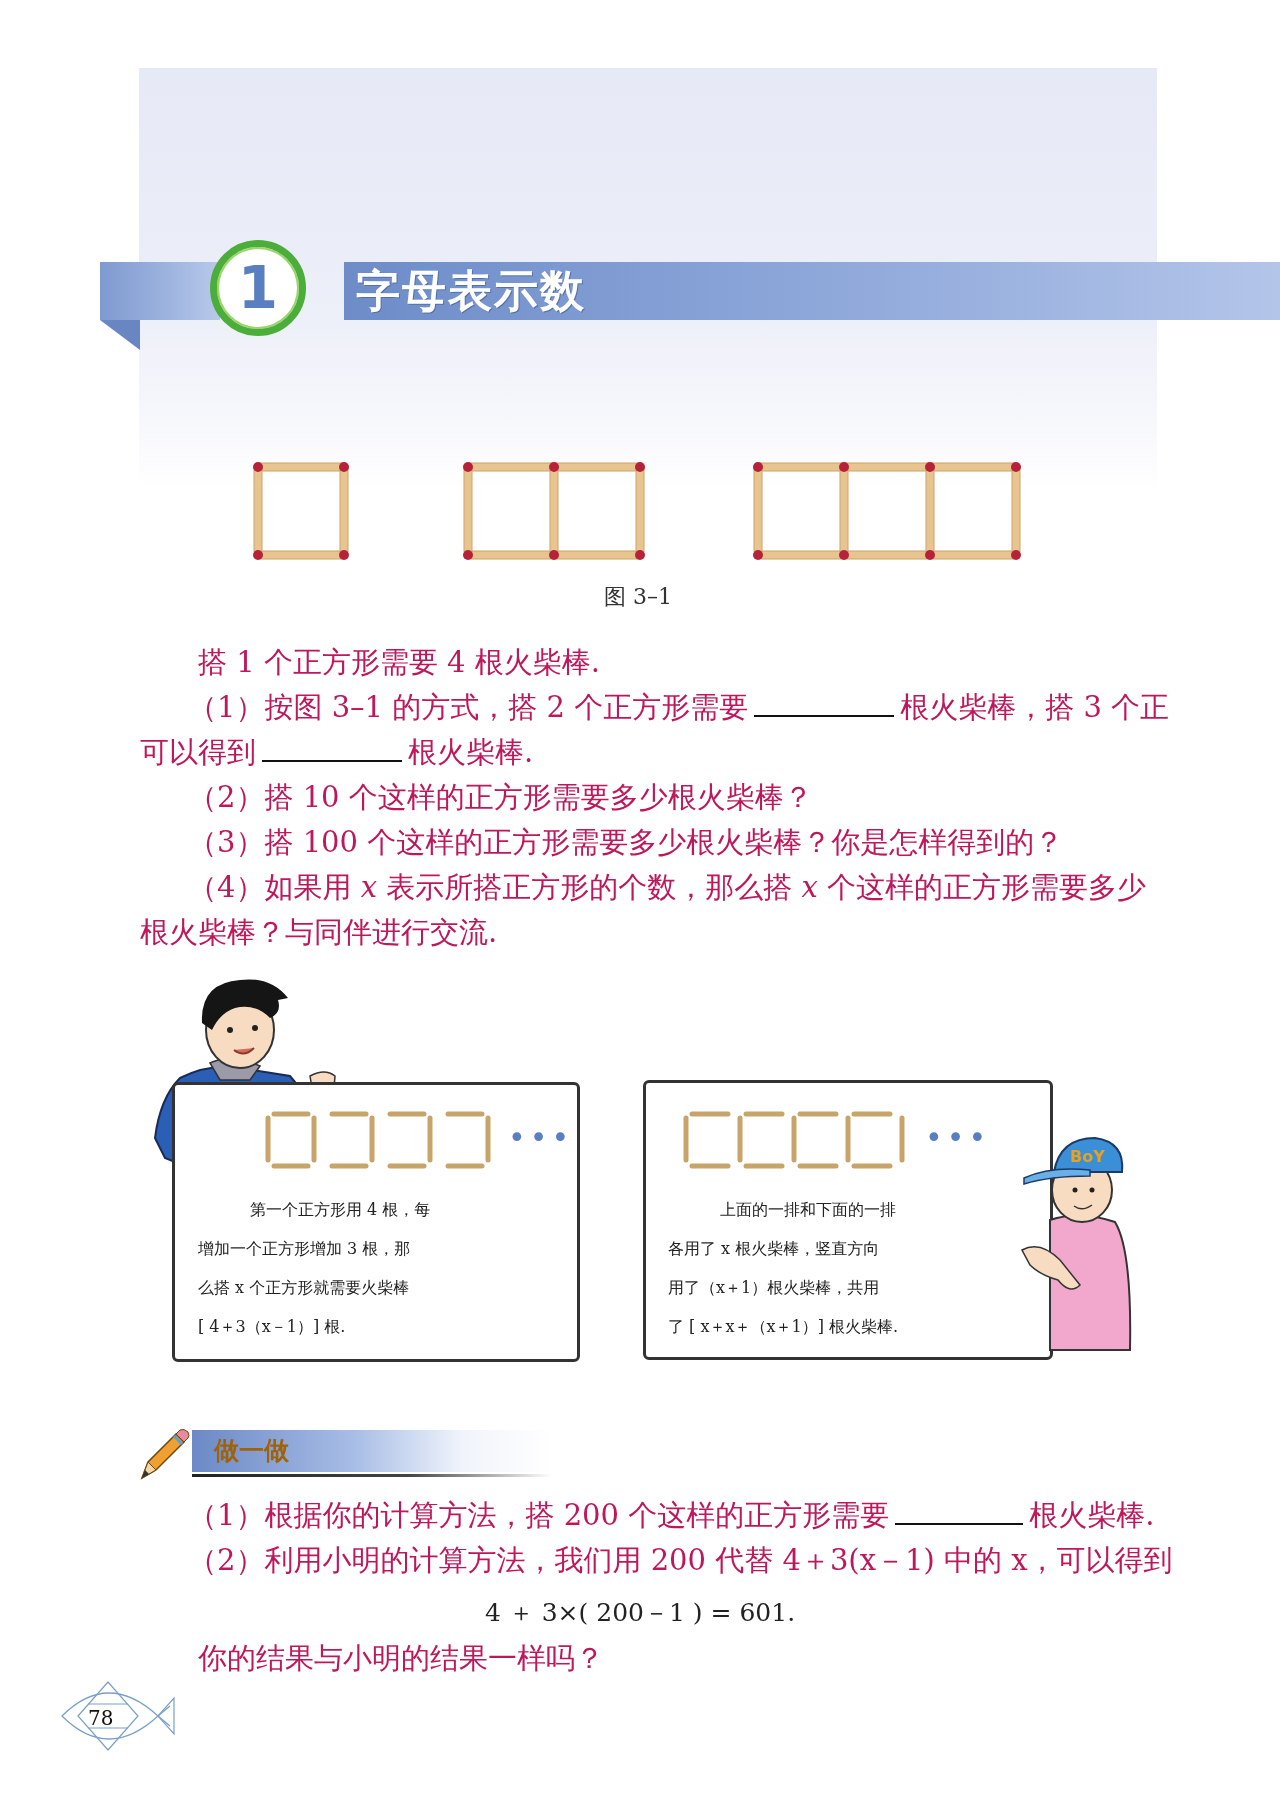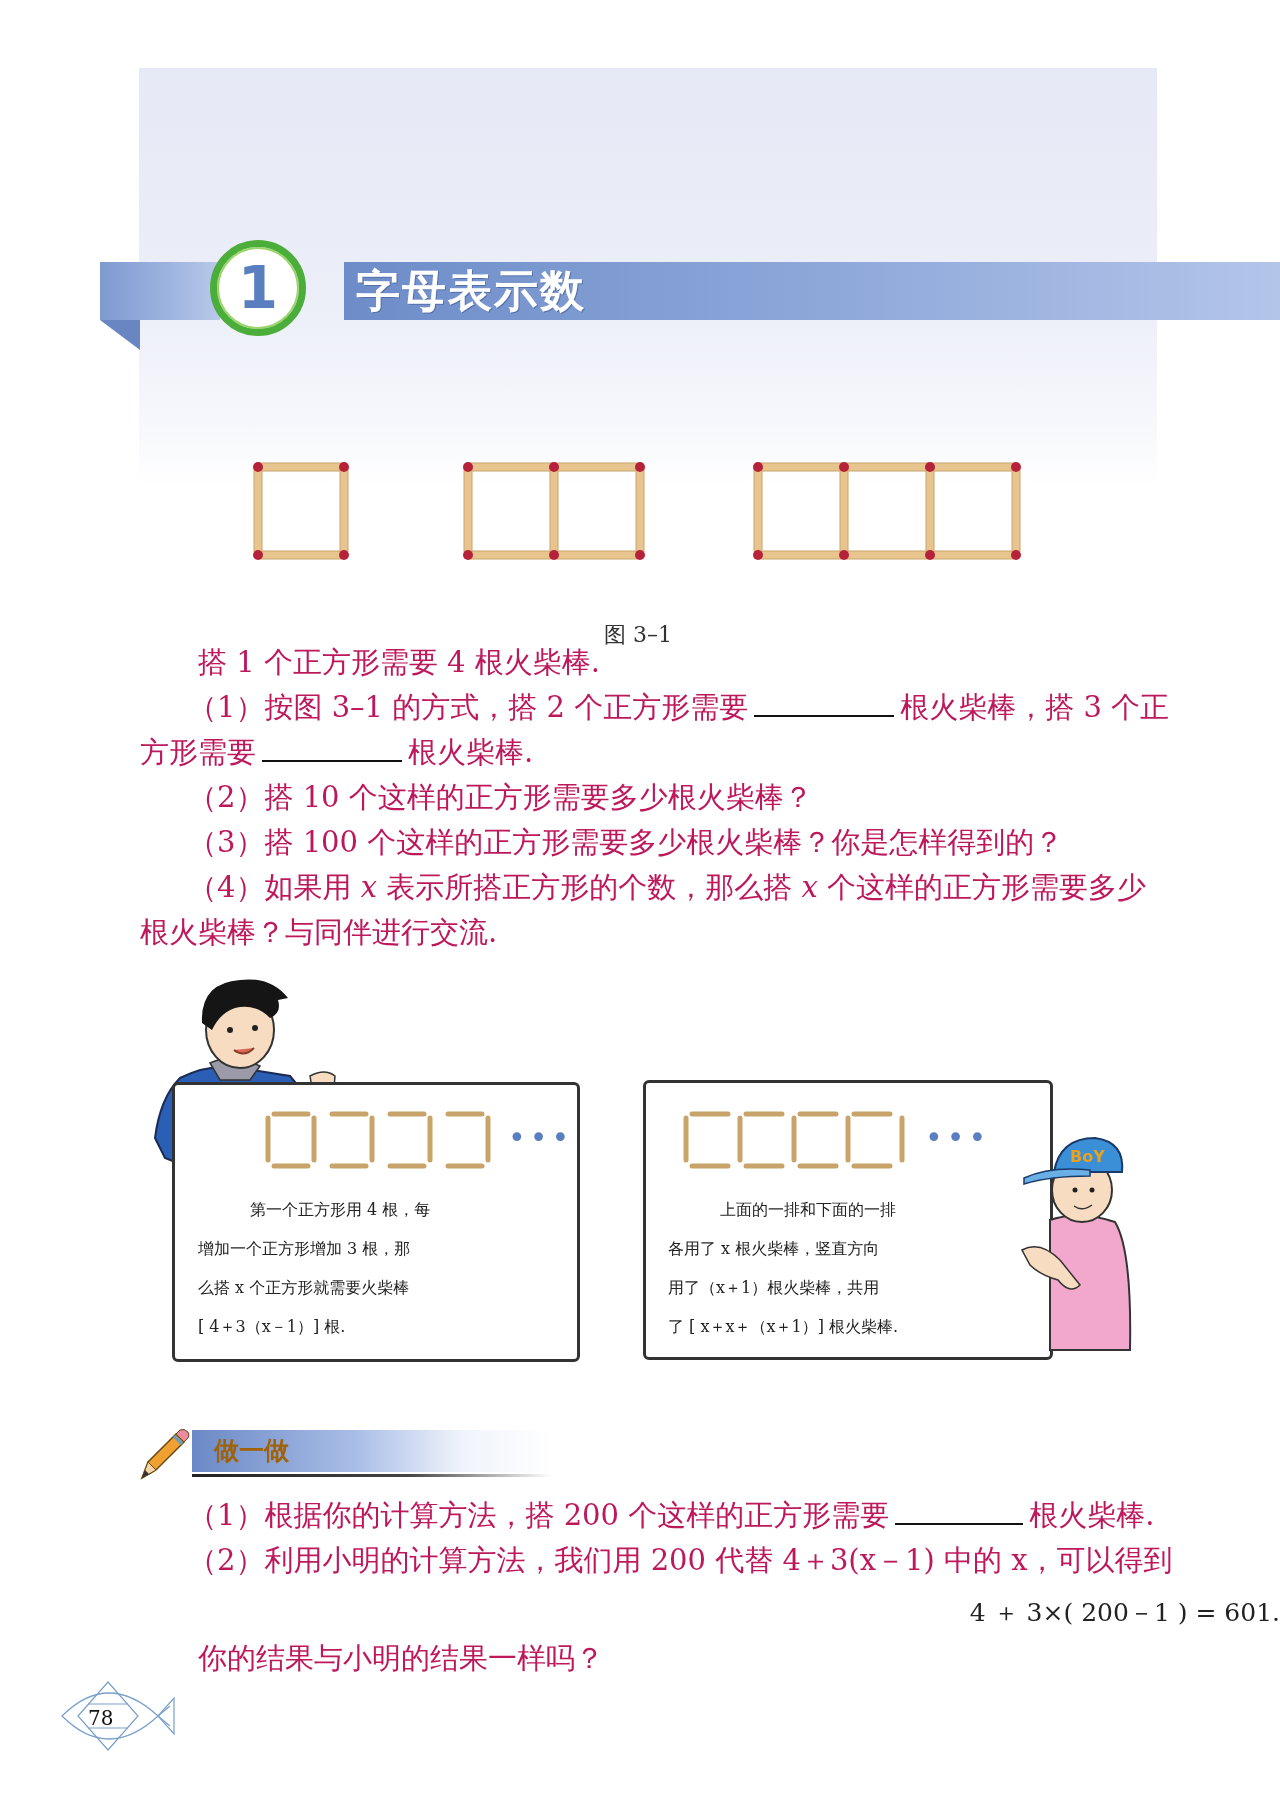--- a/index.html
+++ b/index.html
@@ -13,32 +13,32 @@
     background:linear-gradient(90deg,#6d8cc8 0%,#8ea8da 50%,#b6c7ea 100%);
     display:flex;align-items:center;}
   .band-title{color:#fff;font-family:"DejaVu Sans","Liberation Sans",sans-serif;font-weight:bold;font-size:44px;letter-spacing:2px;margin-left:12px;
     text-shadow:1px 1px 0 #5570a8;}
   .num-circle{position:absolute;left:210px;top:240px;width:96px;height:96px;border-radius:50%;
     background:#fff;border:7px solid #4cae3a;box-sizing:border-box;
     box-shadow:inset 0 0 0 2px #9cd56a;
     display:flex;align-items:center;justify-content:center;}
   .num-circle span{font-family:"DejaVu Sans","Liberation Sans",sans-serif;font-weight:bold;font-size:58px;color:#5a7fc0;line-height:1;}
   .figure{position:absolute;}
-  .fig-caption{position:absolute;left:604px;top:582px;font-size:22px;color:#333;margin-top:38px;}
+  .fig-caption{position:absolute;left:604px;top:582px;font-size:22px;color:#333;}
   .text{position:absolute;font-size:29px;line-height:45px;color:#be185d;white-space:nowrap;}
   .blank{display:inline-block;border-bottom:2px solid #111;vertical-align:baseline;height:22px;margin:0 6px;}
   .card{position:absolute;background:#fff;border:3px solid #333;border-radius:6px;box-sizing:border-box;}
   .card-text{position:absolute;font-size:16px;line-height:39px;color:#222;white-space:nowrap;}
   .dots{position:absolute;color:#5a7fc0;font-size:30px;letter-spacing:4px;font-family:"DejaVu Sans",sans-serif;}
   .section-head{position:absolute;left:192px;top:1430px;width:360px;height:42px;
     background:linear-gradient(90deg,#6b89c6 0%,#a8bde6 45%,rgba(230,236,248,0.6) 75%,rgba(255,255,255,0) 100%);}
   .section-head-label{position:absolute;left:214px;top:1430px;font-family:"DejaVu Sans","Liberation Sans",sans-serif;font-size:25px;font-weight:bold;color:#a16207;line-height:42px;}
   .section-rule{position:absolute;left:192px;top:1474px;width:360px;height:3px;background:linear-gradient(90deg,#222 0%,#444 60%,rgba(80,80,80,0) 100%);}
   .page-num{position:absolute;left:88px;top:1706px;font-size:20px;color:#111;}
-  .formula{position:absolute;left:0;width:1280px;text-align:right;top:1590px;font-size:25px;line-height:45px;}
+  .formula{position:absolute;left:0;width:1280px;text-align:center;top:1590px;font-size:25px;line-height:45px;}
   i.v{font-style:italic;}
 </style>
 </head>
 <body>
 
 <div class="hero-bg"></div>
 <div class="band-left"></div>
 <div class="band-fold"></div>
 <div class="band-right">
   <span class="band-title">字母表示数</span>
@@ -106,21 +106,21 @@
   </g>
 </svg>
 <div class="fig-caption">图 3–1</div>
 
 <div class="text" style="left:198px;top:640px">搭 1 个正方形需要 4 根火柴棒.</div>
 
 <div class="text" style="left:188px;top:685px">
   <span>（1）按图 3–1 的方式，搭 2 个正方形需要</span><span class="blank" style="width:140px"></span><span>根火柴棒，搭 3 个正</span>
 </div>
 <div class="text" style="left:140px;top:730px">
-  <span>方形需要</span><span class="blank" style="width:140px"></span><span>根火柴棒.</span>
+  <span>可以得到</span><span class="blank" style="width:140px"></span><span>根火柴棒.</span>
 </div>
 <div class="text" style="left:188px;top:775px">（2）搭 10 个这样的正方形需要多少根火柴棒？</div>
 <div class="text" style="left:188px;top:820px">（3）搭 100 个这样的正方形需要多少根火柴棒？你是怎样得到的？</div>
 <div class="text" style="left:188px;top:865px">
   <span>（4）如果用</span>
   <i class="v">x</i>
   <span>表示所搭正方形的个数，那么搭</span>
   <i class="v">x</i>
   <span>个这样的正方形需要多少</span>
 </div>

